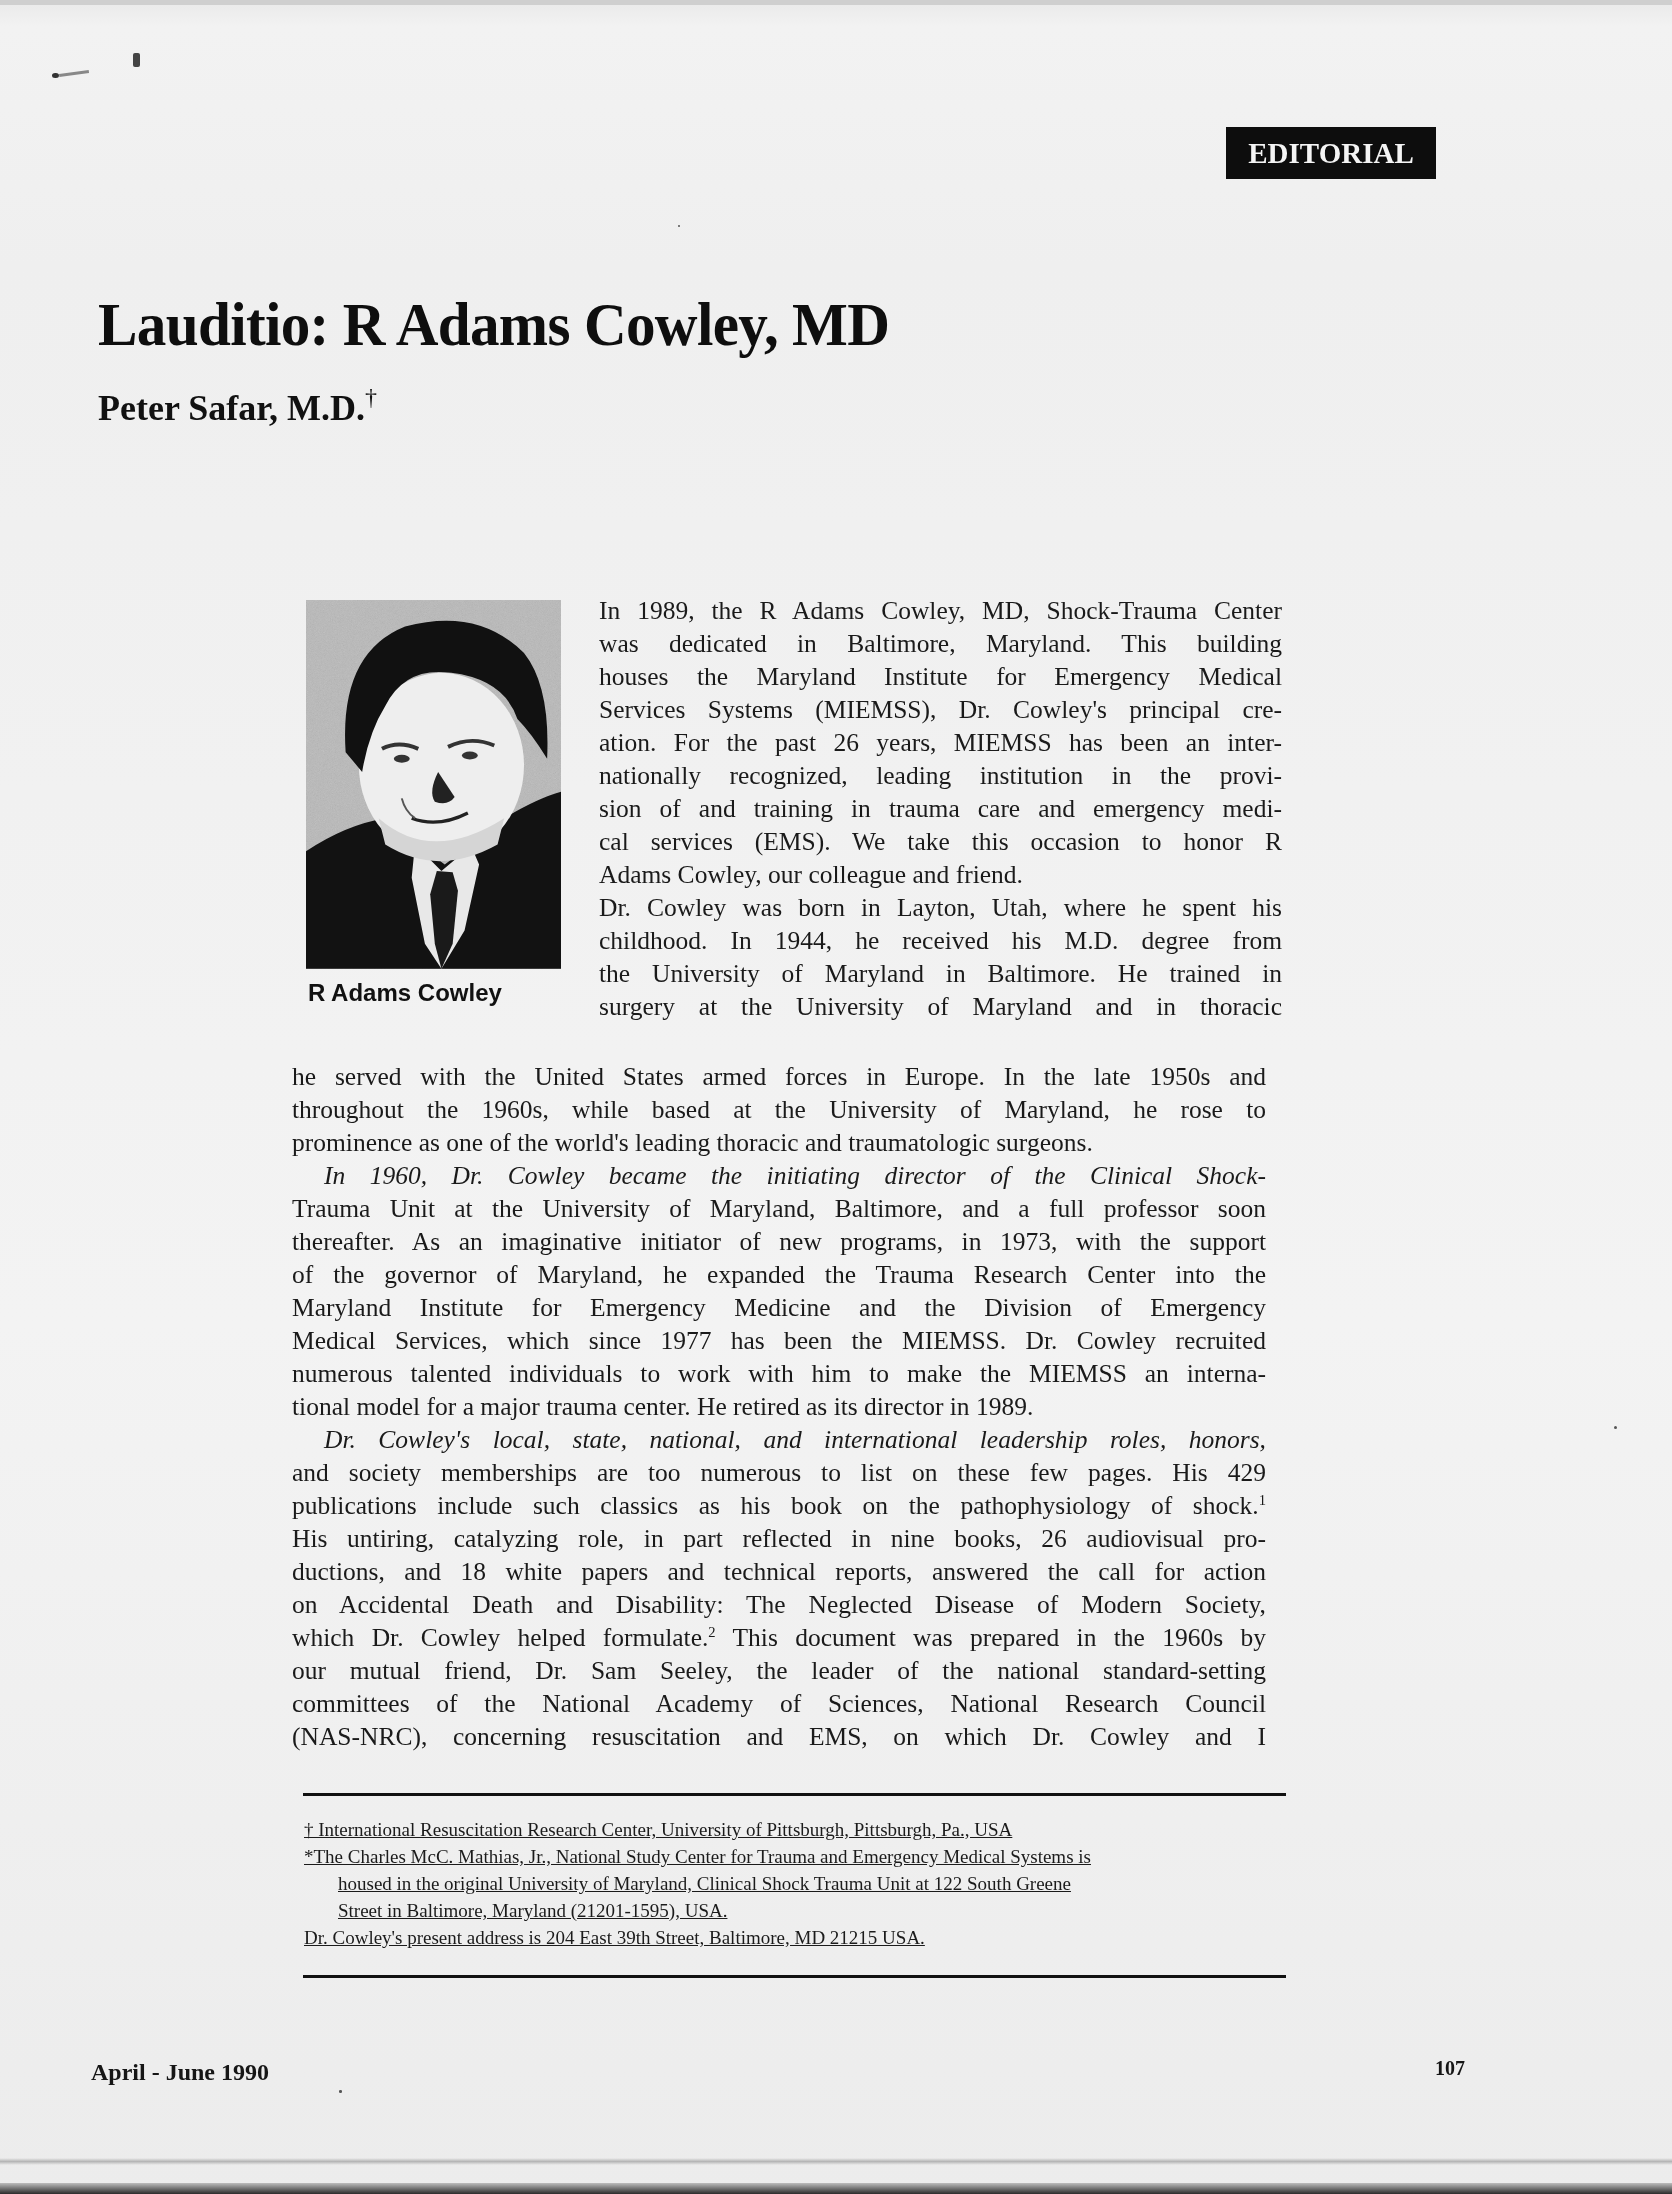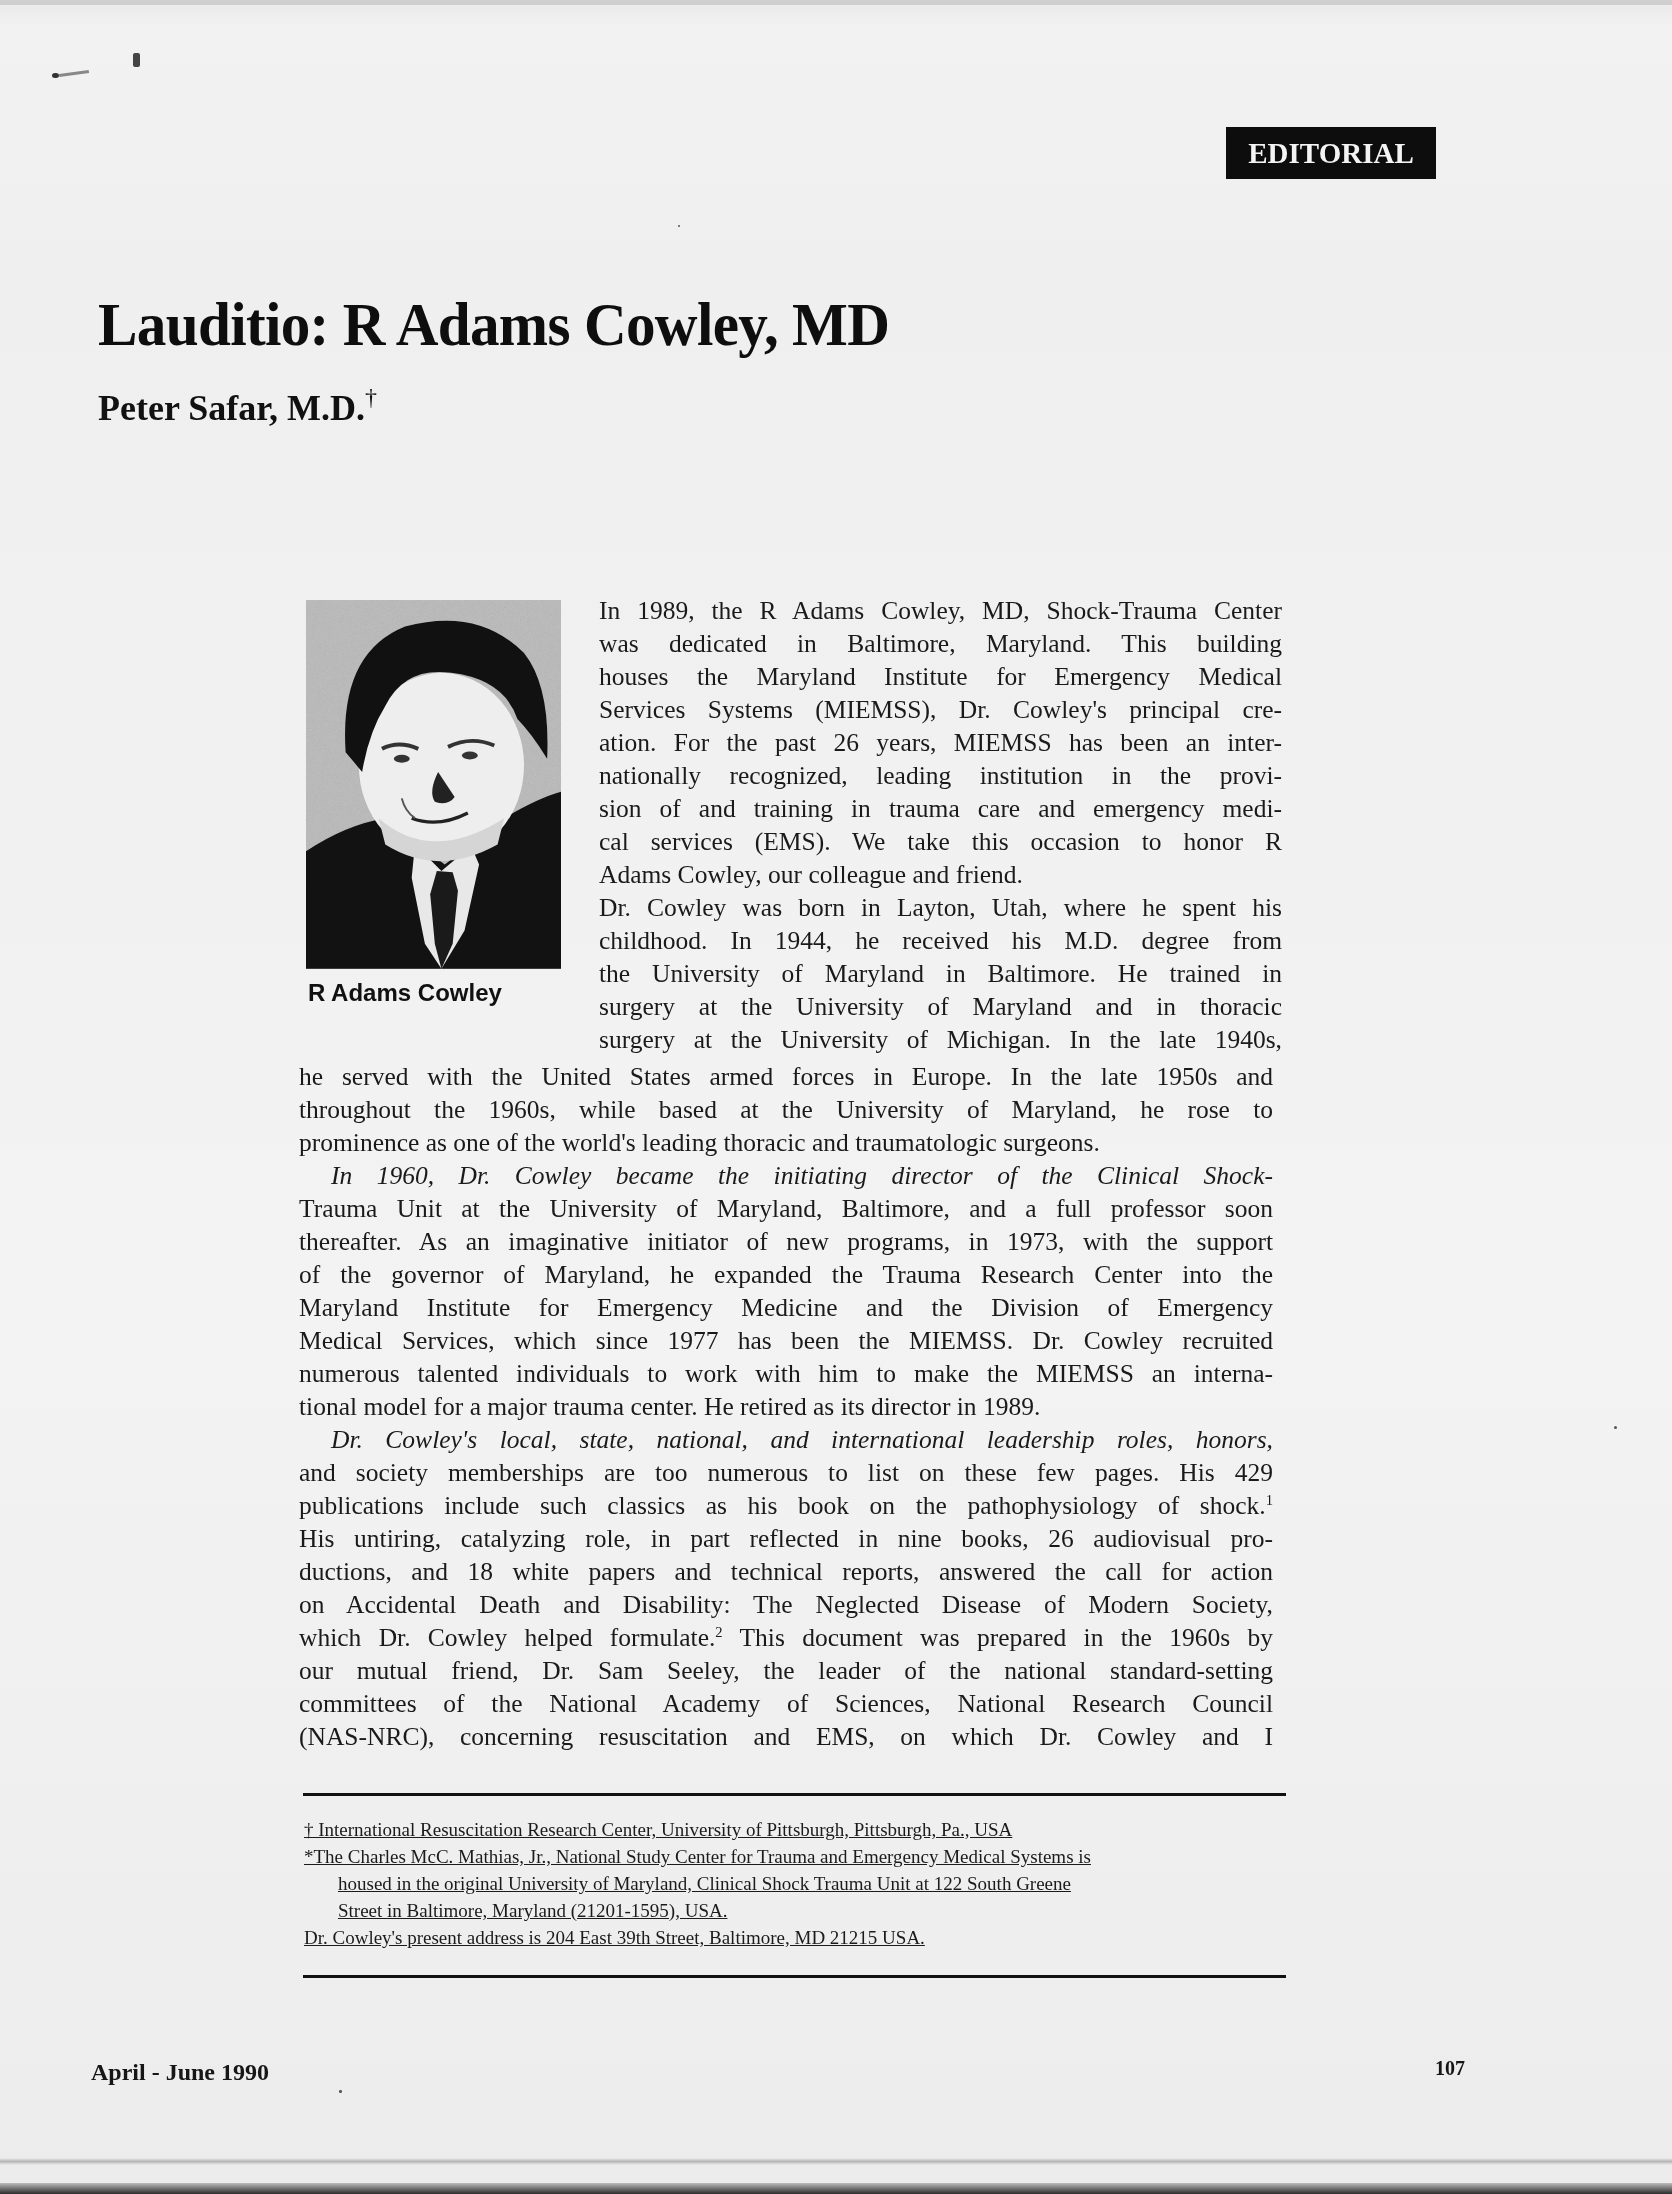--- a/index.html
+++ b/index.html
@@ -39,21 +39,21 @@
     position:absolute; left:308px; top:979px; font-family:"Liberation Sans",sans-serif;
     font-weight:bold; font-size:24px; color:#111; white-space:nowrap;
   }
   .body-text {
     position:absolute; font-size:25.5px; line-height:33px; color:#1a1a1a;
   }
   .line { white-space:nowrap; text-align:justify; text-align-last:justify; display:block; height:33px; }
   .line.last { text-align-last:left; }
   .line.indent { padding-left:32px;font-style:italic; }
   .narrow { left:599px; top:594px; width:683px; }
-  .wide { left:299px; top:1060px; width:974px; }
+  .wide { left:292px; top:1060px; width:974px; }
   sup.ref { font-size:14.6px; vertical-align:9.3px; line-height:0; }
 
   .rule { position:absolute; left:303px; width:983px; height:2.6px; background:#111; }
   .footnotes {
     position:absolute; left:304px; top:1816px; width:979px; font-size:19px; line-height:27px; color:#1b1b1b;text-decoration:underline;
   }
   .fn { white-space:nowrap; display:block; }
   .fn.hang { padding-left:34px; }
   .folio-left { position:absolute; left:91px; top:2059px; font-size:24px; font-weight:bold; white-space:nowrap; }
   .folio-right { position:absolute; left:1435px; top:2057px; font-size:20px; font-weight:bold; }
@@ -121,21 +121,20 @@
   <span class="line">Services Systems (MIEMSS), Dr. Cowley's principal cre-</span>
   <span class="line">ation. For the past 26 years, MIEMSS has been an inter-</span>
   <span class="line">nationally recognized, leading institution in the provi-</span>
   <span class="line">sion of and training in trauma care and emergency medi-</span>
   <span class="line">cal services (EMS). We take this occasion to honor R</span>
   <span class="line last">Adams Cowley, our colleague and friend.</span>
   <span class="line">Dr. Cowley was born in Layton, Utah, where he spent his</span>
   <span class="line">childhood. In 1944, he received his M.D. degree from</span>
   <span class="line">the University of Maryland in Baltimore. He trained in</span>
   <span class="line">surgery at the University of Maryland and in thoracic</span>
-  <span class="line">surgery at the University of Michigan. In the late 1940s,</span>
 </div>
 
 <div class="body-text wide">
   <span class="line">he served with the United States armed forces in Europe. In the late 1950s and</span>
   <span class="line">throughout the 1960s, while based at the University of Maryland, he rose to</span>
   <span class="line last">prominence as one of the world's leading thoracic and traumatologic surgeons.</span>
   <span class="line indent">In 1960, Dr. Cowley became the initiating director of the Clinical Shock-</span>
   <span class="line">Trauma Unit at the University of Maryland, Baltimore, and a full professor soon</span>
   <span class="line">thereafter. As an imaginative initiator of new programs, in 1973, with the support</span>
   <span class="line">of the governor of Maryland, he expanded the Trauma Research Center into the</span>

